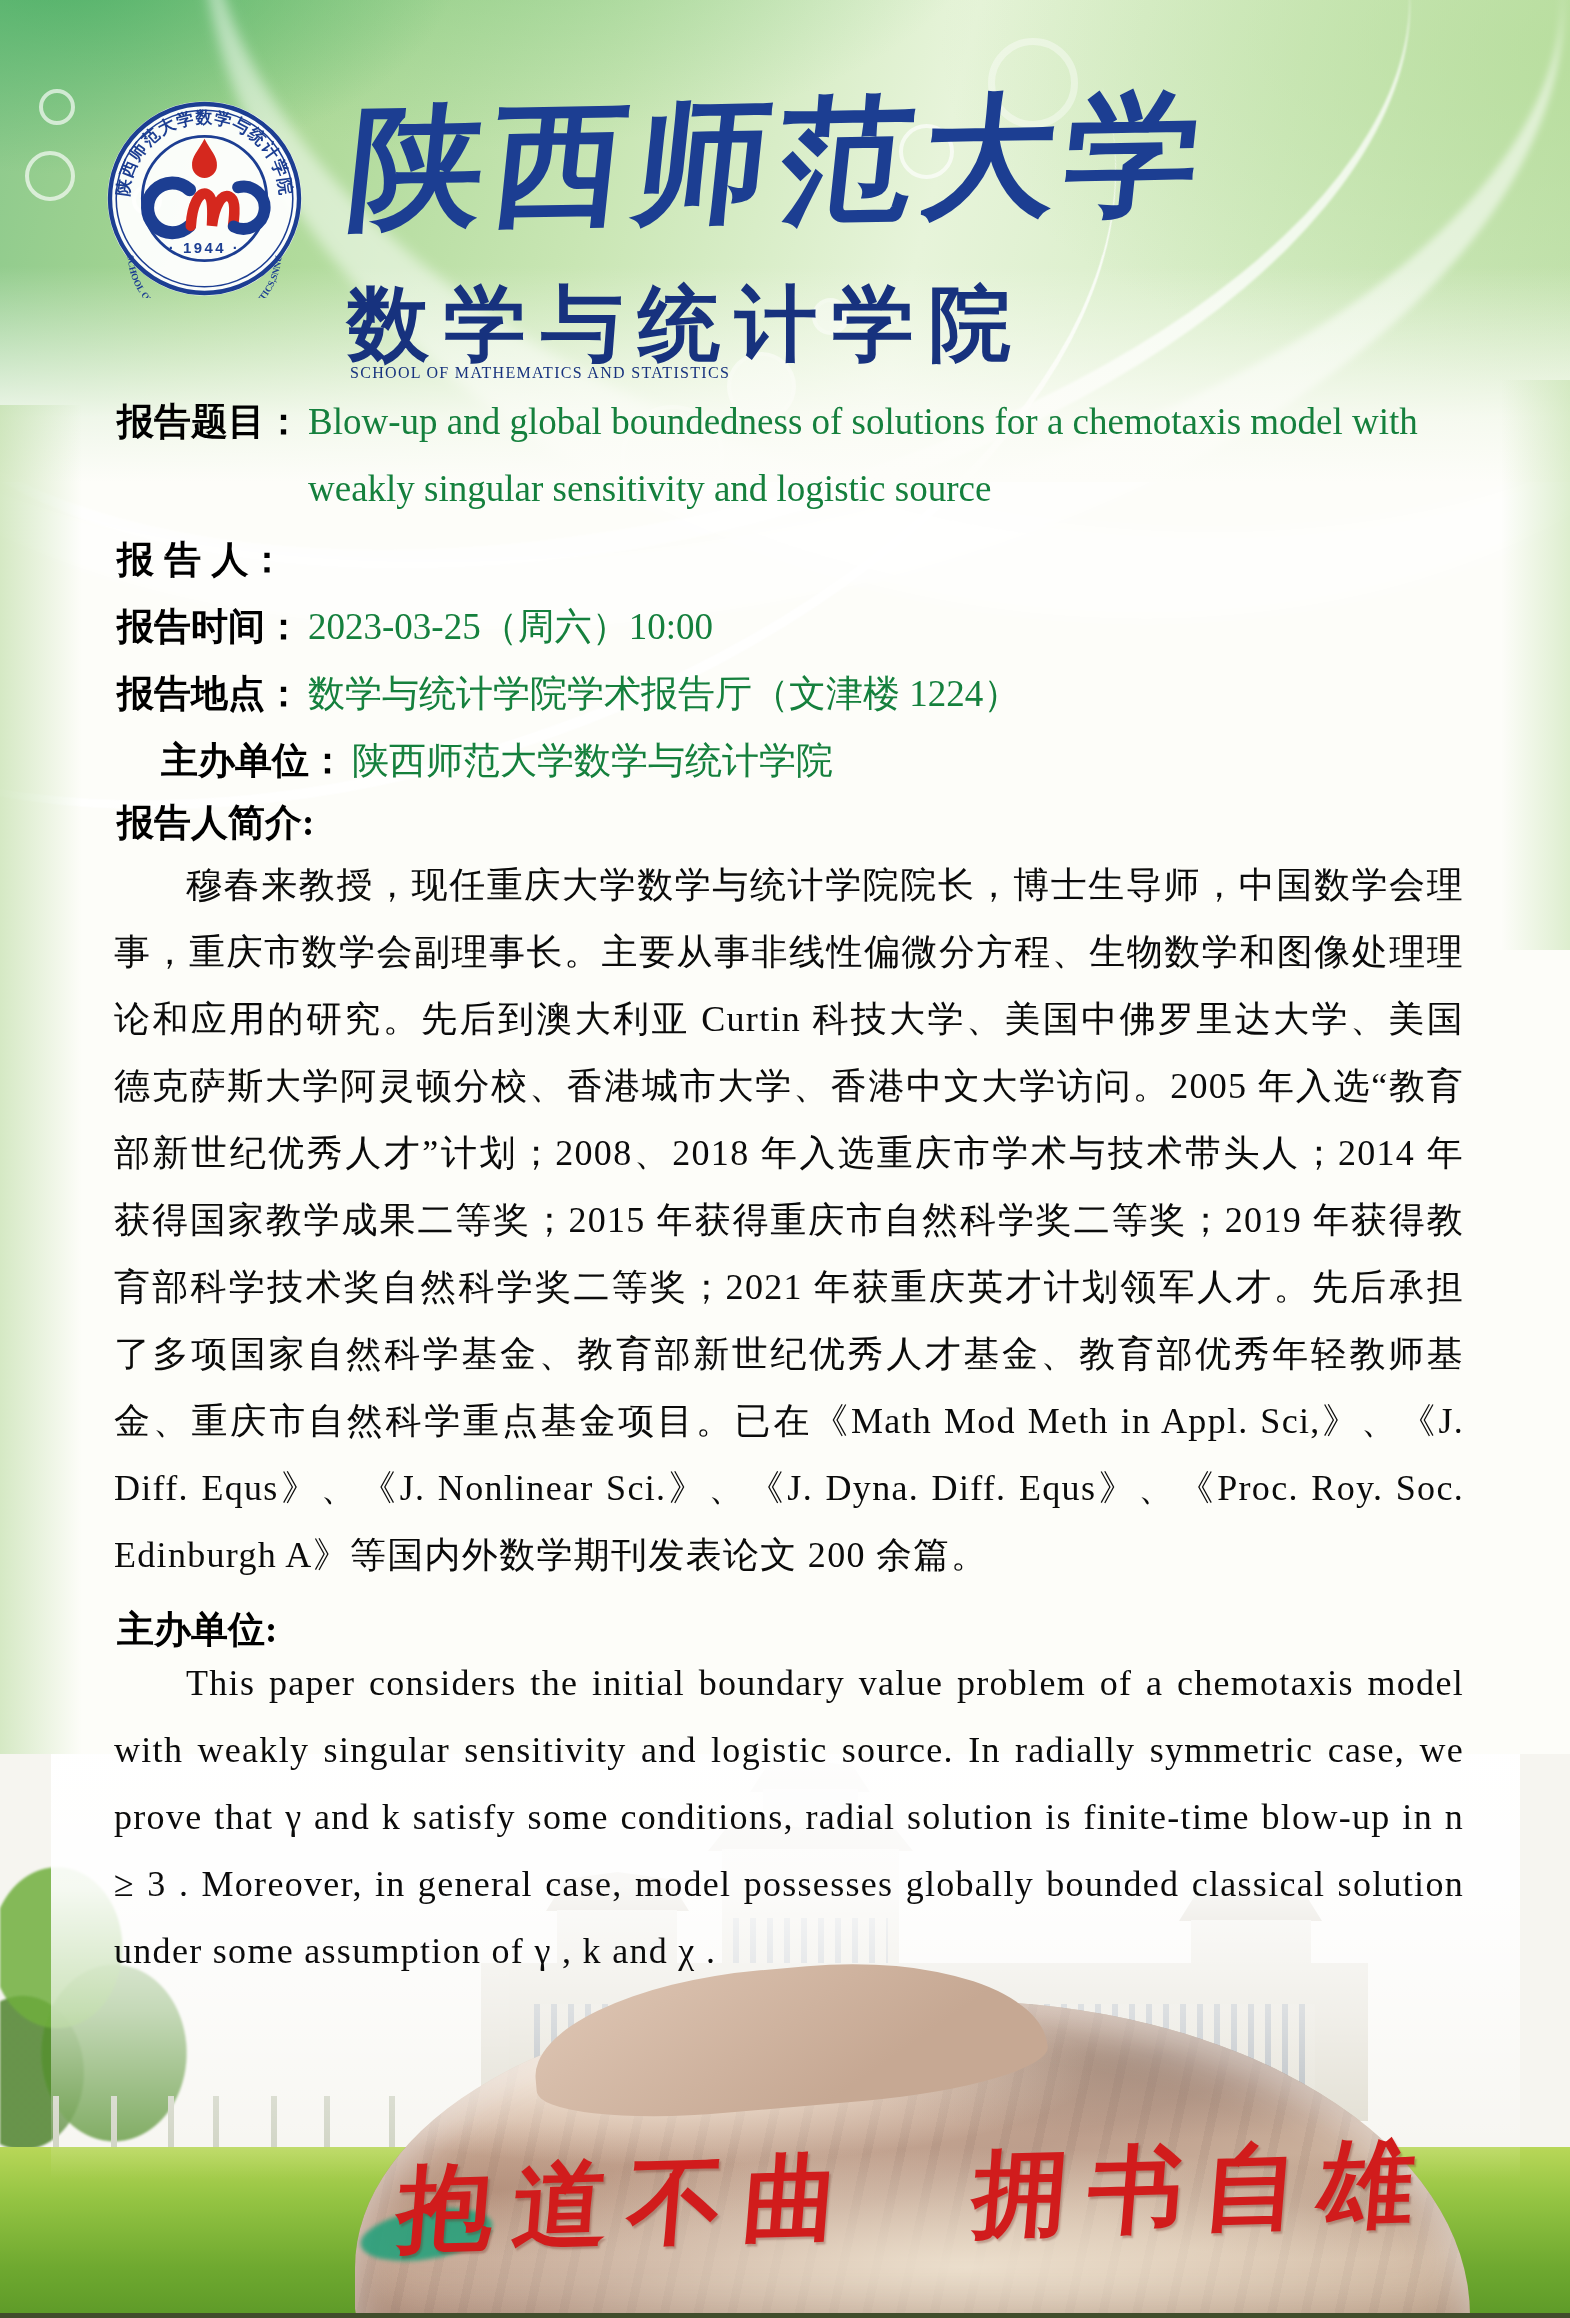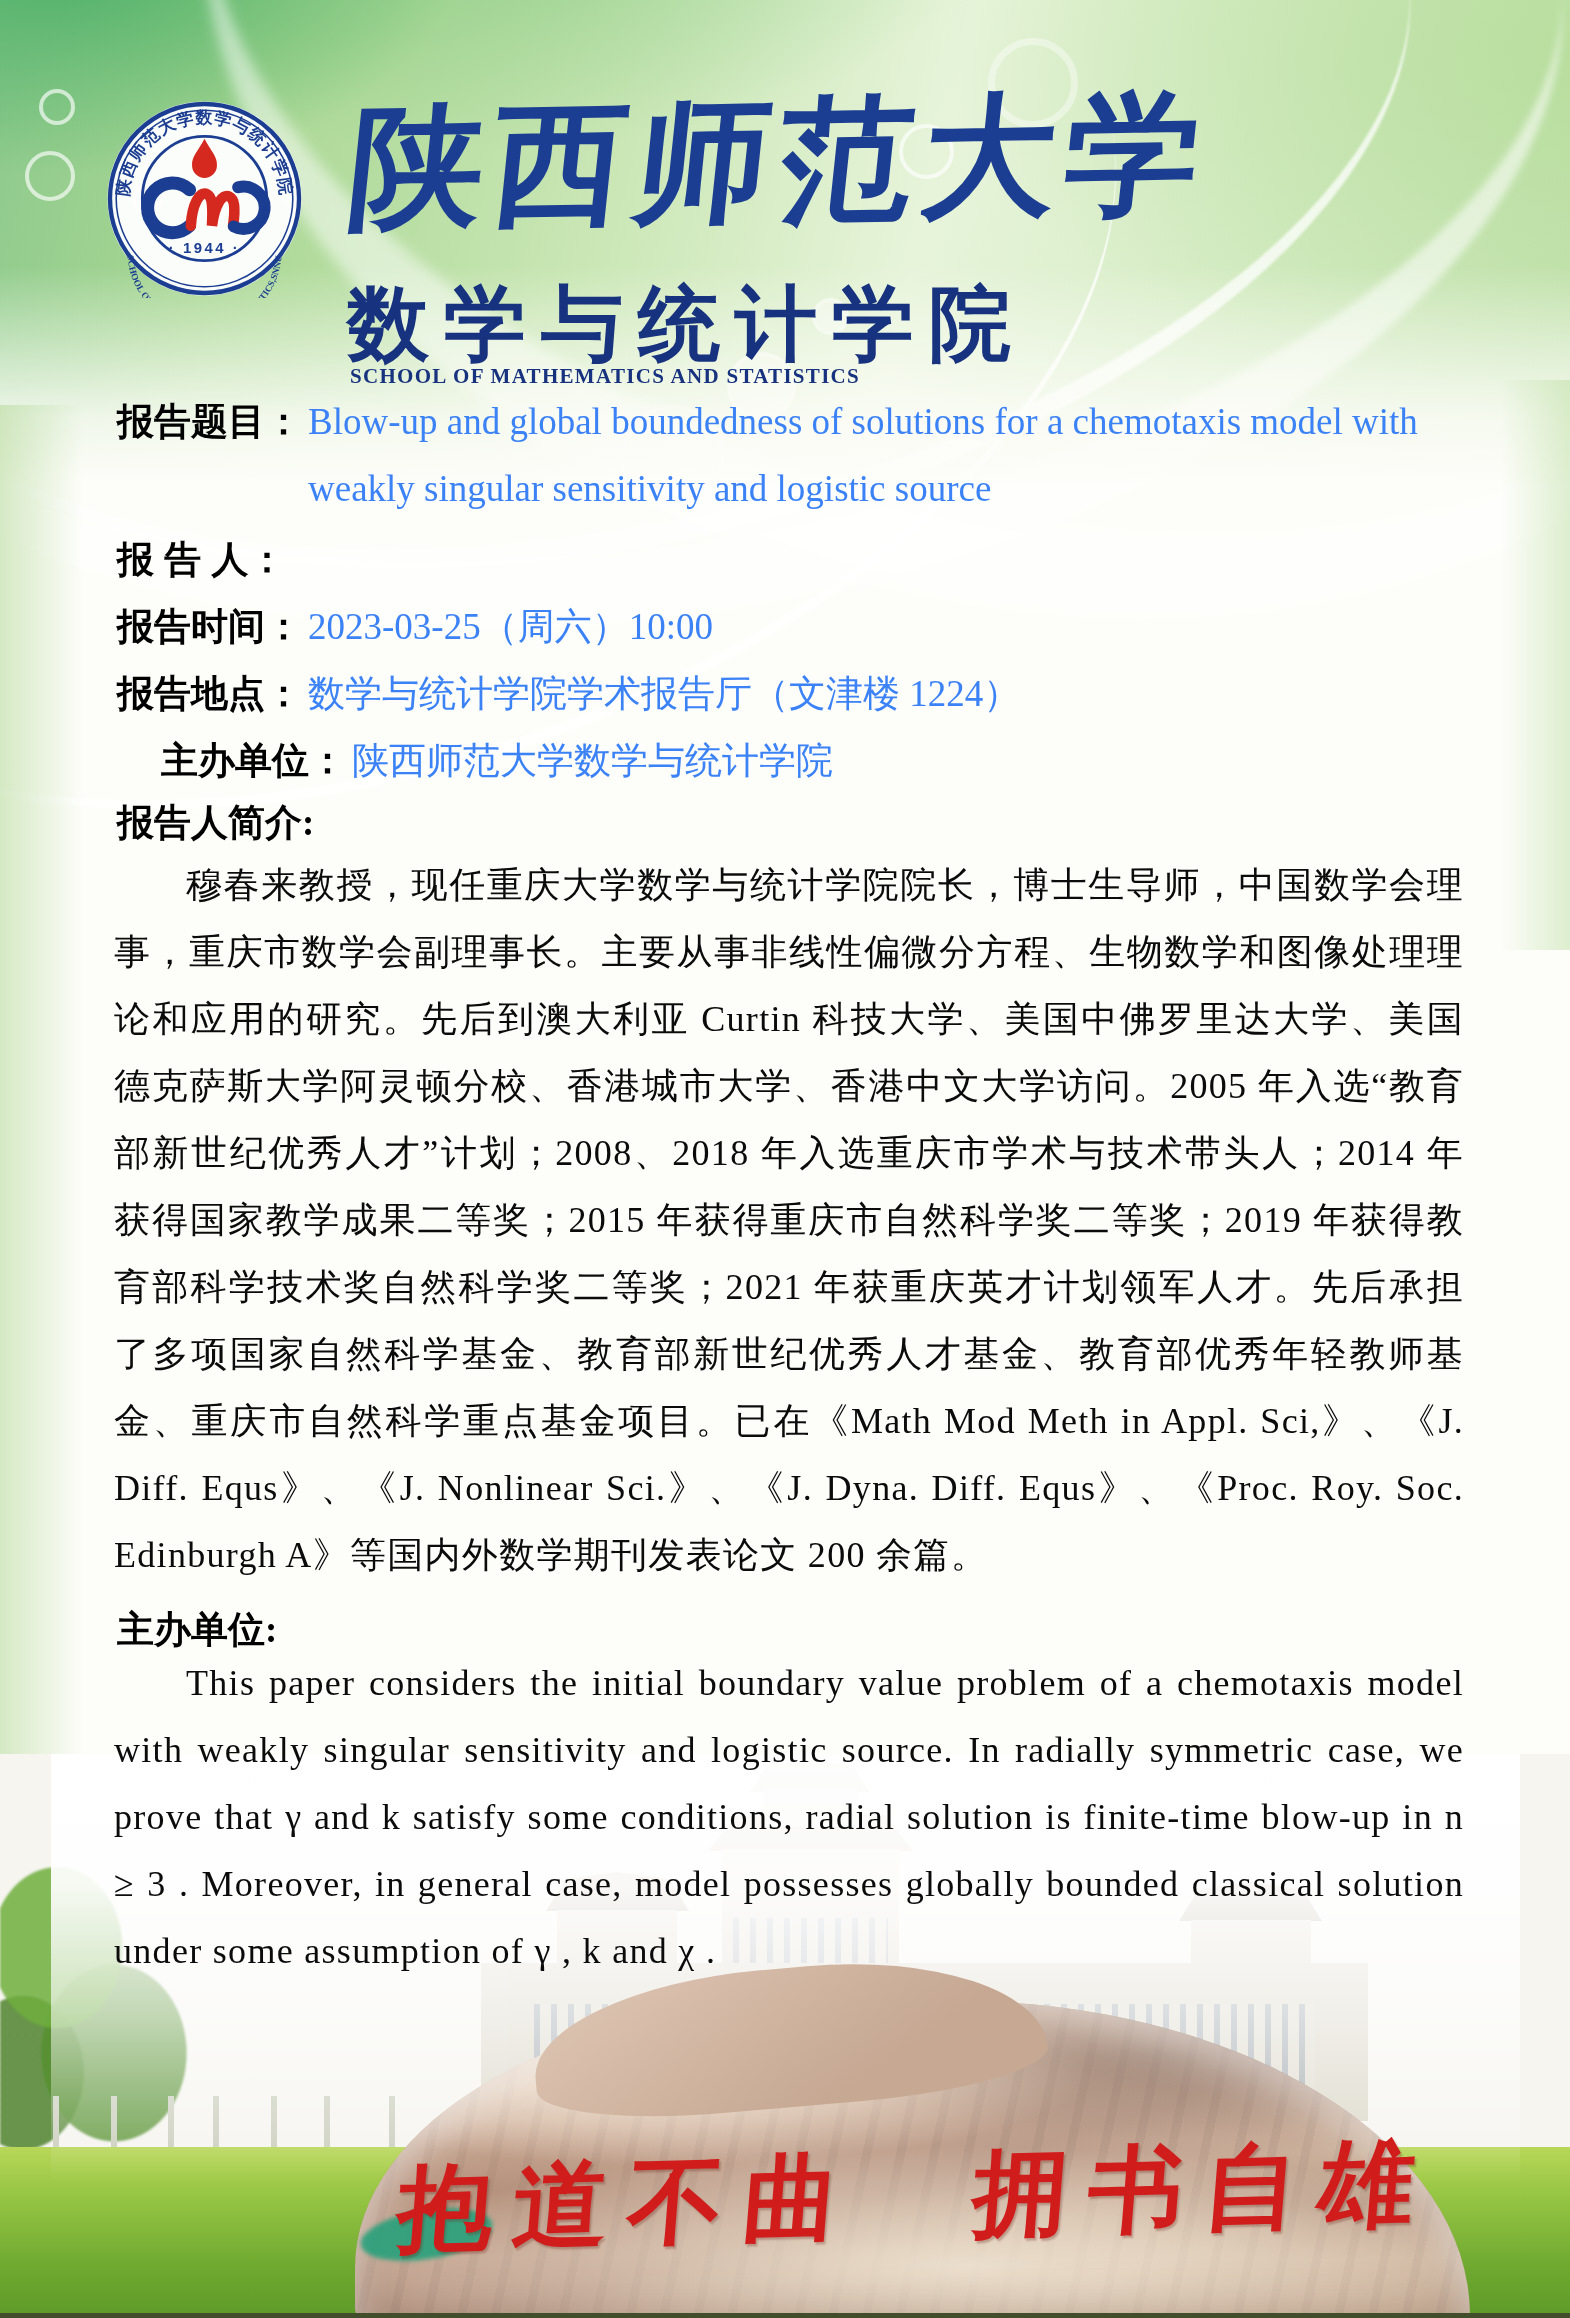--- a/index.html
+++ b/index.html
@@ -44,27 +44,27 @@
   
   .logo{position:absolute;left:105px;top:99px;width:199px;height:199px;}
   
   .uni-name{position:absolute;left:350px;top:81px;width:608px;
     font-size:134px;line-height:1.25;font-weight:700;color:#1c3e92;
     letter-spacing:8.9px;transform:skewX(-7deg) rotate(-1deg);white-space:nowrap;}
   .school-name{position:absolute;left:347px;top:270px;
     font-family:"Liberation Sans","DejaVu Sans",sans-serif;
     font-size:82px;font-weight:900;color:#17327e;letter-spacing:15px;white-space:nowrap;}
   .school-en{position:absolute;left:350px;top:364px;
-    font-size:21px;font-weight:700;color:#17327e;letter-spacing:1.3px;white-space:nowrap;}
+    font-size:16px;font-weight:400;color:#17327e;letter-spacing:1.3px;white-space:nowrap;}
   
   .content{position:absolute;left:0;top:0;width:1571px;height:1834px;z-index:5;}
   .info-row{position:absolute;left:117px;right:108px;display:flex;line-height:67px;font-size:37px;}
   .row-label{flex:0 0 191px;font-family:"Liberation Sans","DejaVu Sans",sans-serif;
     font-weight:700;color:#000;white-space:nowrap;}
-  .row-value{flex:1;color:#3b82f6;}
+  .row-value{flex:1;color:#15803d;}
   .r-title{top:388px;}
   .r-speaker{top:526px;}
   .r-time{top:593px;}
   .r-venue{top:660px;}
   .r-host{top:727px;margin-left:44px;}
   .sec-head{position:absolute;left:117px;line-height:67px;font-size:37px;
     font-family:Liberation Serif, serif;font-weight:700;color:#000;}
   .h-bio{top:789px;}
   .h-abs{top:1596px;}
   .para{position:absolute;left:114px;width:1350px;font-size:36px;line-height:67px;

